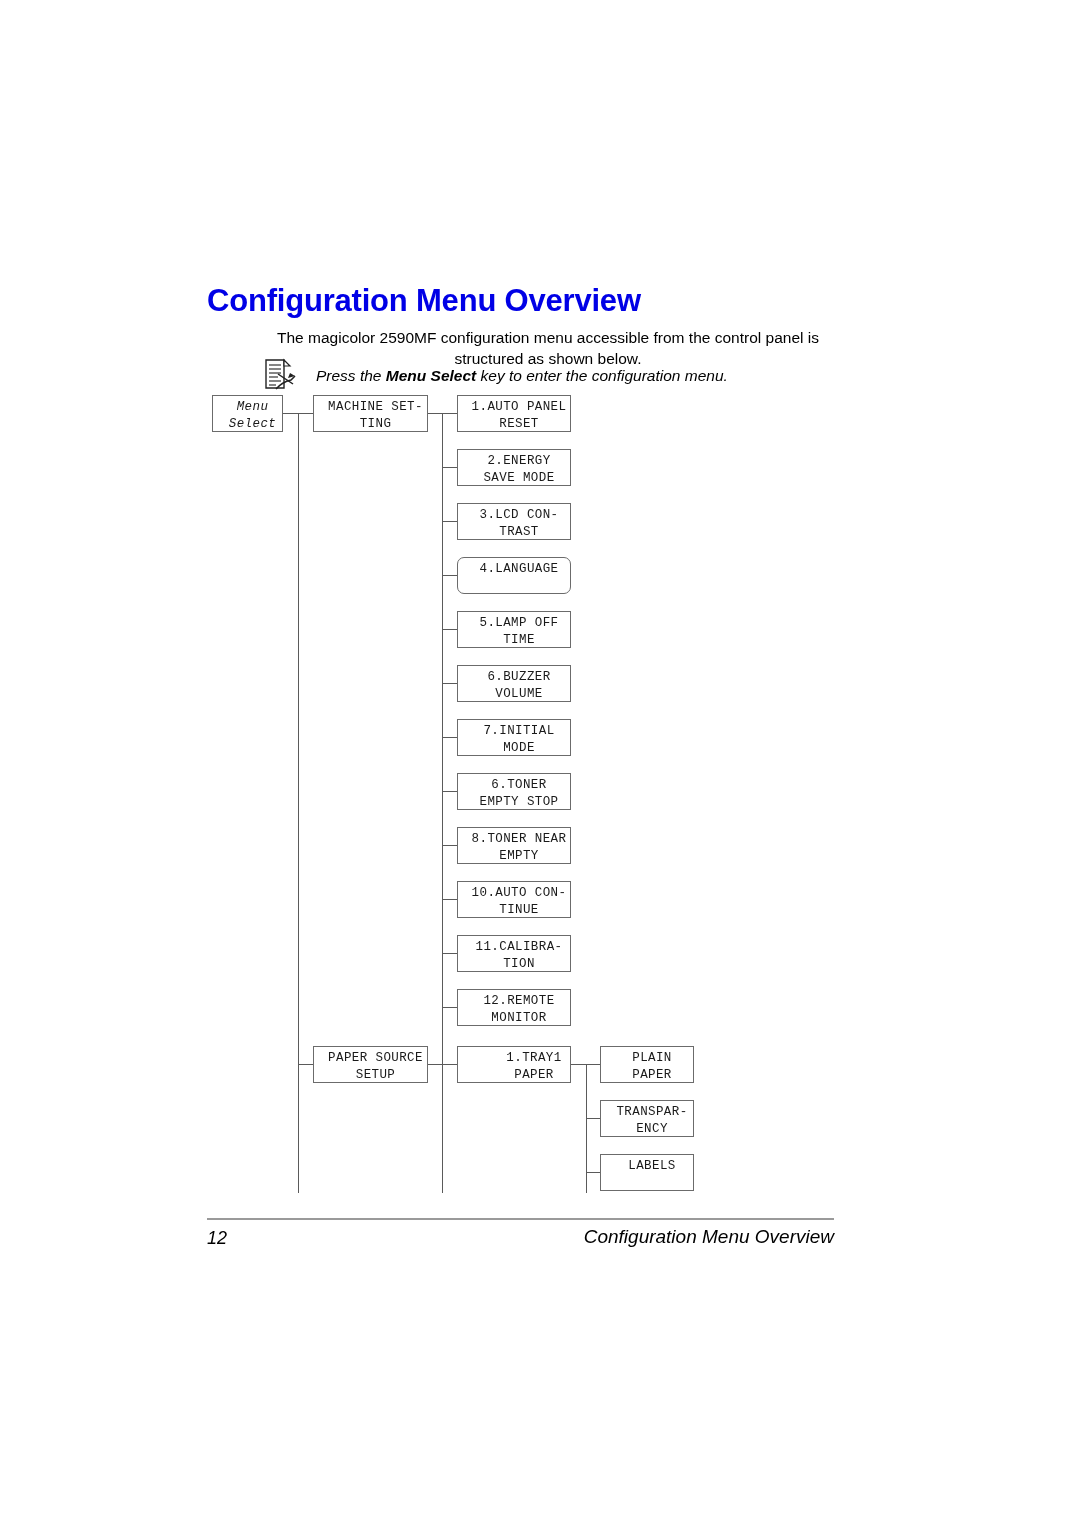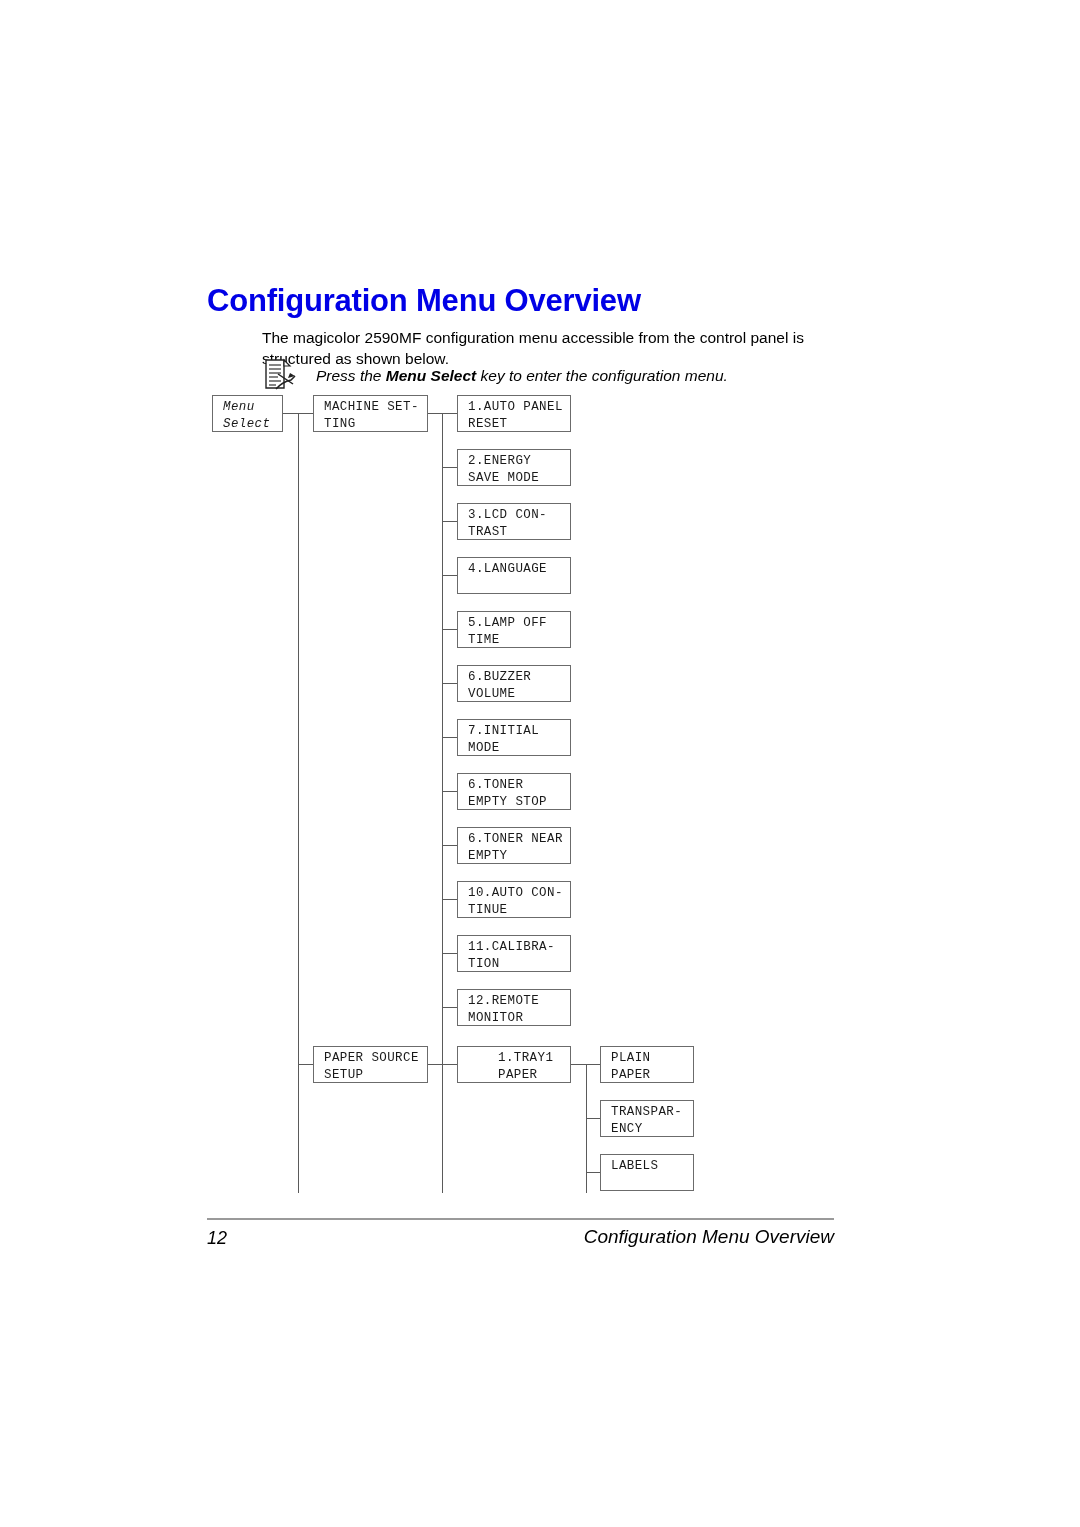--- a/index.html
+++ b/index.html
@@ -13,20 +13,21 @@
     position: relative;
     font-family: "Liberation Sans", sans-serif;
     -webkit-font-smoothing: antialiased;
   }
   .page {
     position: absolute;
     left: 0; top: 0;
     width: 1080px;
     height: 1398px;
     overflow: hidden;
+    text-align: center;
   }
 
   
   .page-title {
     position: absolute;
     left: 207px;
     top: 262px;
     font-size: 31px;
     font-weight: bold;
     color: #0000e6;
@@ -187,30 +188,30 @@
       <div class="node" style="left: 313px; top: 395px; width: 115px; height: 37px;">MACHINE SET-
 TING</div>
       <div class="node" style="left: 313px; top: 1046px; width: 115px; height: 37px;">PAPER SOURCE
 SETUP</div>
       <div class="node" style="left: 457px; top: 395px; width: 114px; height: 37px;">1.AUTO PANEL
 RESET</div>
       <div class="node" style="left: 457px; top: 449px; width: 114px; height: 37px;">2.ENERGY
 SAVE MODE</div>
       <div class="node" style="left: 457px; top: 503px; width: 114px; height: 37px;">3.LCD CON-
 TRAST</div>
-      <div class="node" style="left: 457px; top: 557px; width: 114px; height: 37px;">4.LANGUAGE</div>
+      <div class="node" style="left: 457px; top: 557px; width: 114px; height: 37px; border-radius: 7px;">4.LANGUAGE</div>
       <div class="node" style="left: 457px; top: 611px; width: 114px; height: 37px;">5.LAMP OFF
 TIME</div>
       <div class="node" style="left: 457px; top: 665px; width: 114px; height: 37px;">6.BUZZER
 VOLUME</div>
       <div class="node" style="left: 457px; top: 719px; width: 114px; height: 37px;">7.INITIAL
 MODE</div>
       <div class="node" style="left: 457px; top: 773px; width: 114px; height: 37px;">6.TONER
 EMPTY STOP</div>
-      <div class="node" style="left: 457px; top: 827px; width: 114px; height: 37px;">6.TONER NEAR
+      <div class="node" style="left: 457px; top: 827px; width: 114px; height: 37px;">8.TONER NEAR
 EMPTY</div>
       <div class="node" style="left: 457px; top: 881px; width: 114px; height: 37px;">10.AUTO CON-
 TINUE</div>
       <div class="node" style="left: 457px; top: 935px; width: 114px; height: 37px;">11.CALIBRA-
 TION</div>
       <div class="node" style="left: 457px; top: 989px; width: 114px; height: 37px;">12.REMOTE
 MONITOR</div>
       <div class="node" style="left: 457px; top: 1046px; width: 114px; height: 37px; padding-left: 40px;">1.TRAY1
 PAPER</div>
       <div class="node" style="left: 600px; top: 1046px; width: 94px; height: 37px;">PLAIN

